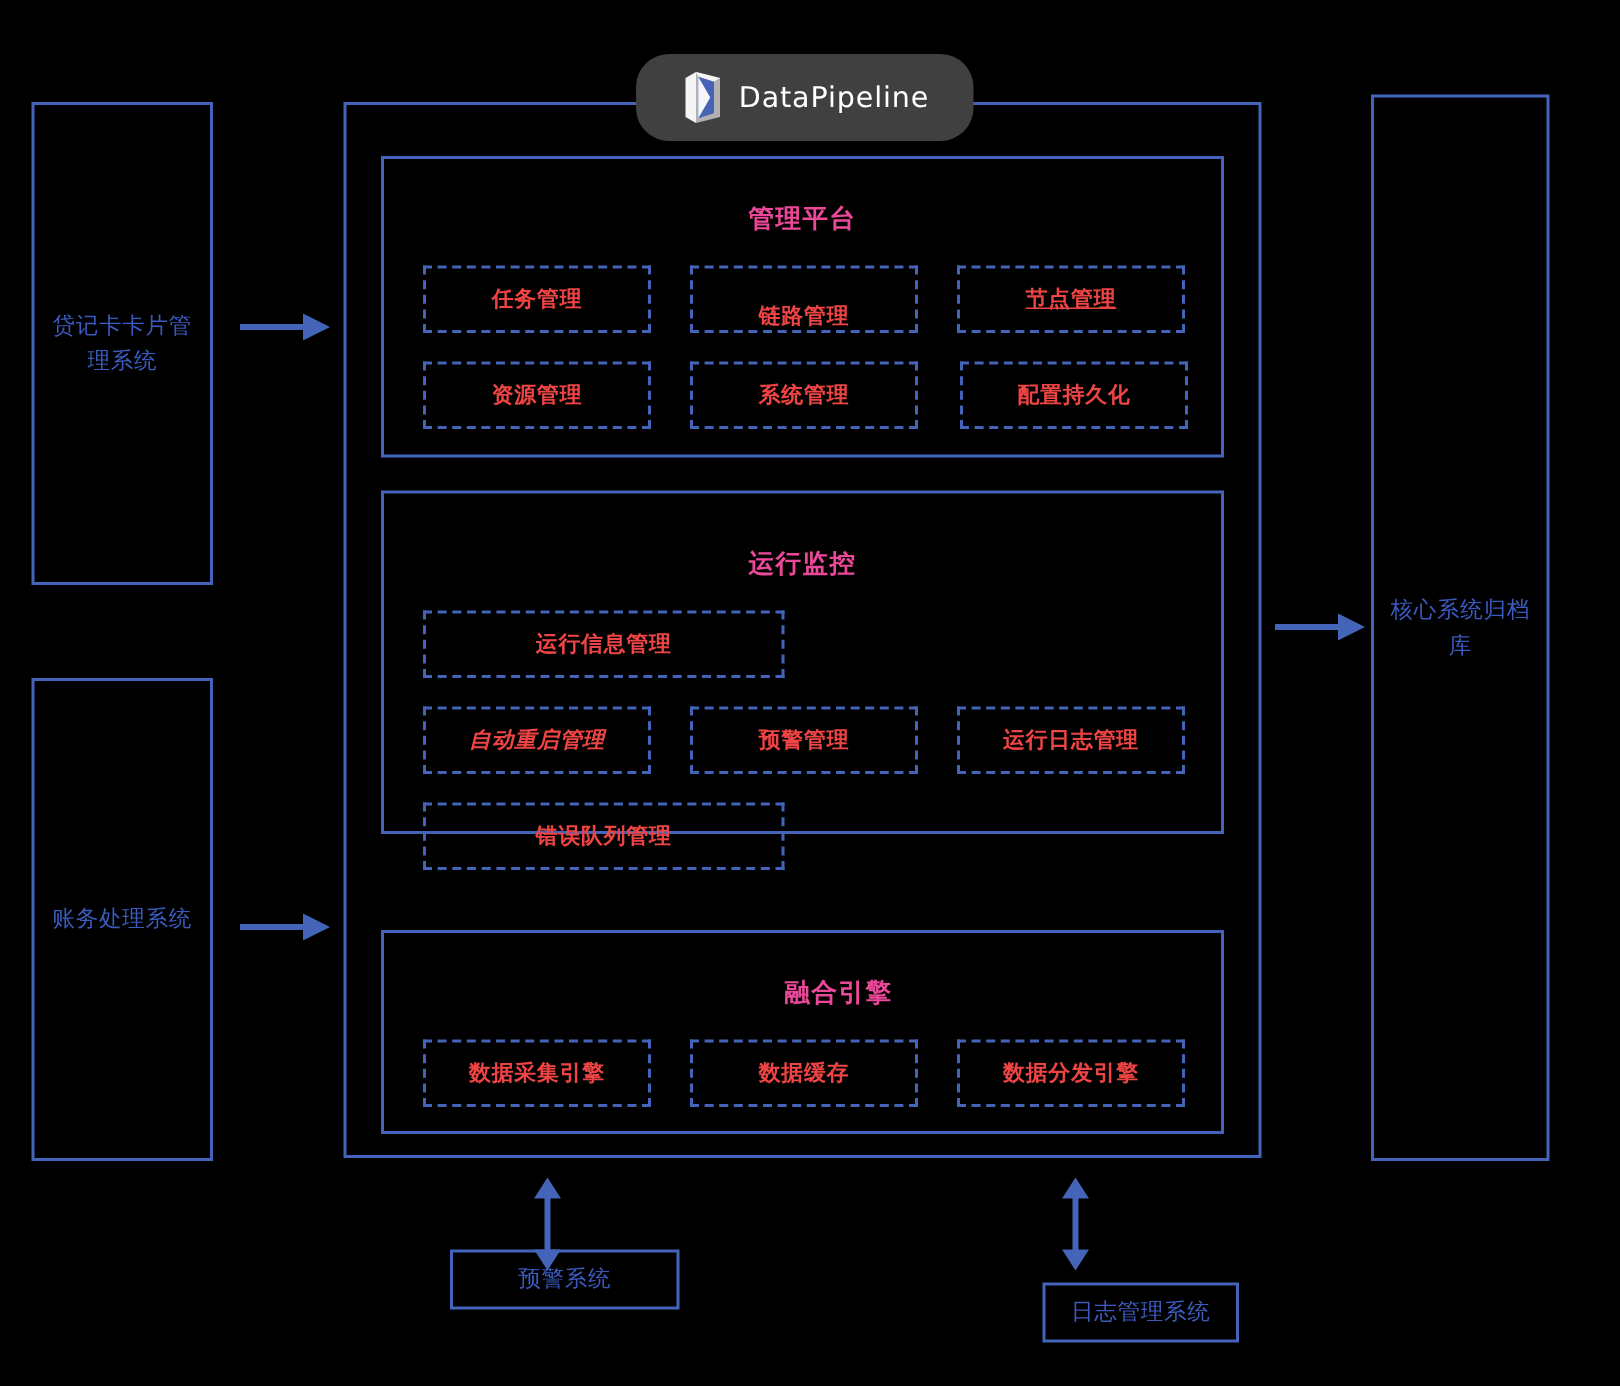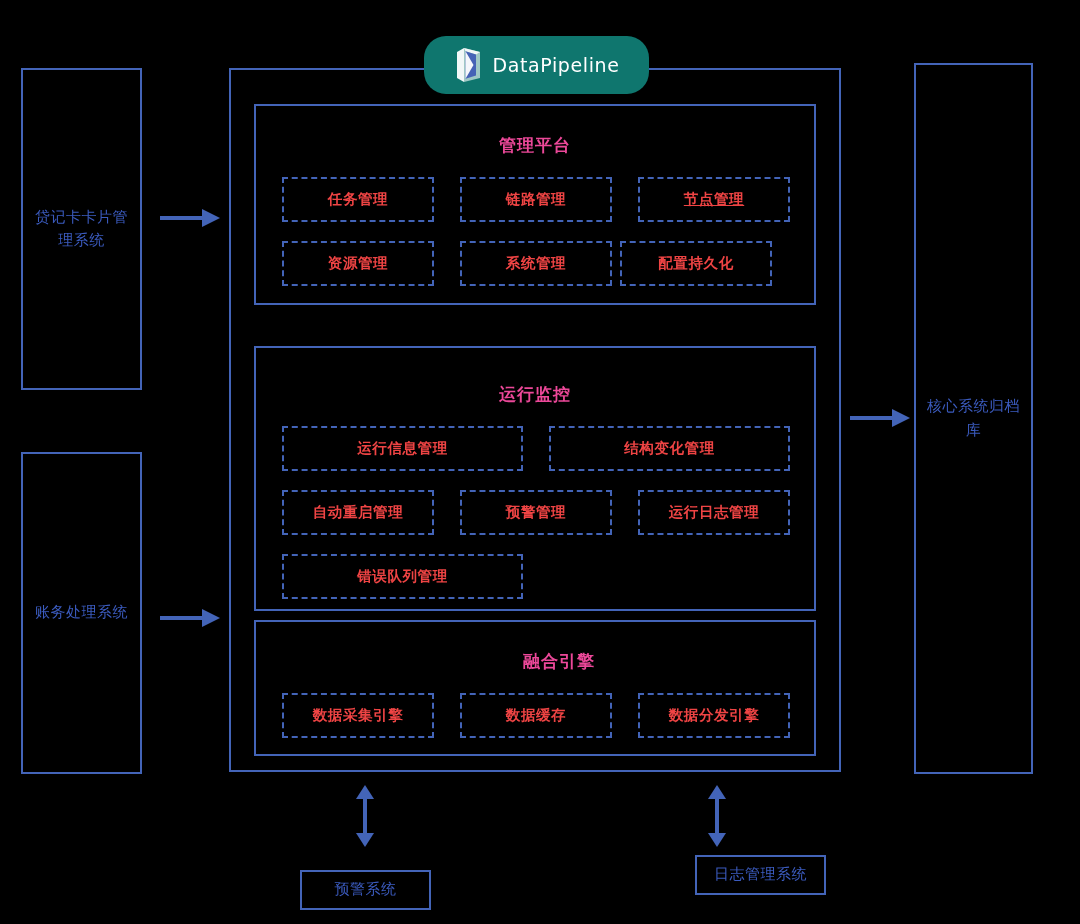--- a/index.html
+++ b/index.html
@@ -39,21 +39,21 @@
     padding: 0 8px;
   }
 
   
   #main-container {
     border: 2px solid #4364b8;
   }
 
   
   #logo-badge {
-    background: #0f766e;
+    background: #404040;
     border-radius: 22px;
     display: flex;
     align-items: center;
     justify-content: center;
     gap: 9px;
   }
   #logo-badge .logo-text {
     color: #ffffff;
     font-size: 19px;
     letter-spacing: 0.6px;
@@ -141,49 +141,46 @@
     </svg>
     <span class="logo-text">DataPipeline</span>
   </div>
 
   <div class="abs group" style="left:254px; top:104px; width:562px; height:201px;">
     <div class="group-title" style="top:28px;">管理平台</div>
 
     <div class="abs cell" style="left:26px; top:71px; width:152px; height:45px;">
       <span>任务管理</span>
     </div>
-    <div class="abs cell" style="left:204px; top:71px; width:152px; height:45px;">
+    <div class="abs cell" style="left:204px; top:71px; width:152px; height:45px;align-items:flex-end;">
       <span>链路管理</span>
     </div>
     <div class="abs cell" style="left:382px; top:71px; width:152px; height:45px;text-decoration:underline;">
       <span>节点管理</span>
     </div>
 
     <div class="abs cell" style="left:26px; top:135px; width:152px; height:45px;">
       <span>资源管理</span>
     </div>
     <div class="abs cell" style="left:204px; top:135px; width:152px; height:45px;">
       <span>系统管理</span>
     </div>
-    <div class="abs cell" style="left:364px; top:135px; width:152px; height:45px;">
+    <div class="abs cell" style="left:384px; top:135px; width:152px; height:45px;">
       <span>配置持久化</span>
     </div>
   </div>
 
-  <div class="abs group" style="left:254px; top:346px; width:562px; height:265px;">
+  <div class="abs group" style="left:254px; top:327px; width:562px; height:229px;">
     <div class="group-title" style="top:35px;">运行监控</div>
 
     <div class="abs cell" style="left:26px; top:78px; width:241px; height:45px;">
       <span>运行信息管理</span>
     </div>
-    <div class="abs cell" style="left:293px; top:78px; width:241px; height:45px;">
-      <span>结构变化管理</span>
-    </div>
-
-    <div class="abs cell" style="left:26px; top:142px; width:152px; height:45px;">
+
+    <div class="abs cell" style="left:26px; top:142px; width:152px; height:45px;font-style:italic;">
       <span>自动重启管理</span>
     </div>
     <div class="abs cell" style="left:204px; top:142px; width:152px; height:45px;">
       <span>预警管理</span>
     </div>
     <div class="abs cell" style="left:382px; top:142px; width:152px; height:45px;">
       <span>运行日志管理</span>
     </div>
 
     <div class="abs cell" style="left:26px; top:206px; width:241px; height:45px;">
@@ -210,21 +207,21 @@
     <polygon points="3,14 12,0 21,14" fill="#4364b8"></polygon>
     <polygon points="3,48 12,62 21,48" fill="#4364b8"></polygon>
   </svg>
 
   <svg class="abs arrow-v" style="left:705px; top:785px; width:24px; height:62px;" viewBox="0 0 24 62">
     <line x1="12" y1="6" x2="12" y2="56" stroke="#4364b8" stroke-width="4"></line>
     <polygon points="3,14 12,0 21,14" fill="#4364b8"></polygon>
     <polygon points="3,48 12,62 21,48" fill="#4364b8"></polygon>
   </svg>
 
-  <div class="abs sys-box" style="left:300px; top:870px; width:131px; height:40px;">
+  <div class="abs sys-box" style="left:300px; top:833px; width:153px; height:40px;">
     <span>预警系统</span>
   </div>
 
   <div class="abs sys-box" style="left:651px; top:855px; width:131px; height:40px;margin-left:44px;">
     <span>日志管理系统</span>
   </div>
 
 </div>
 
 </body></html>

